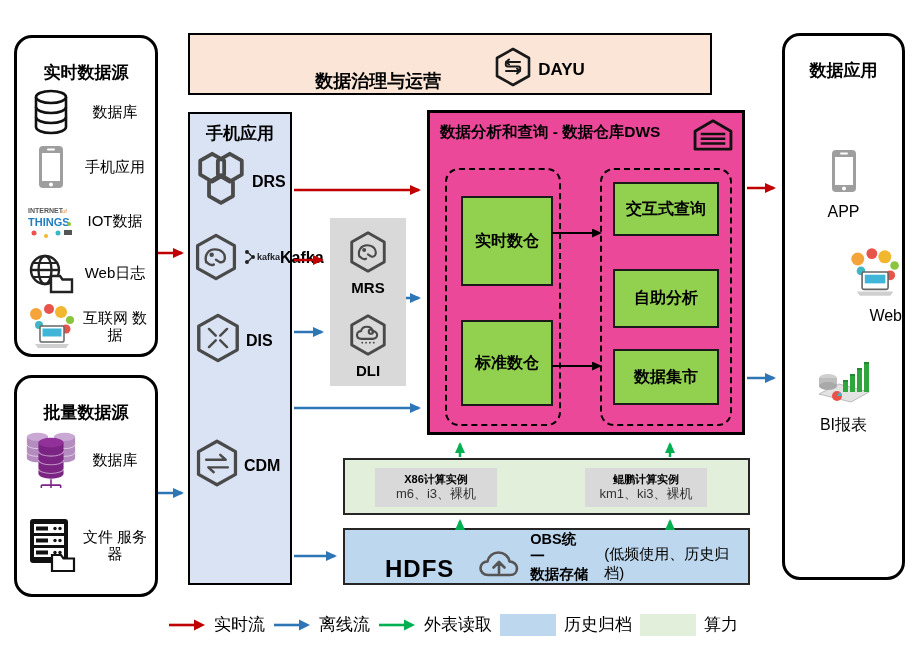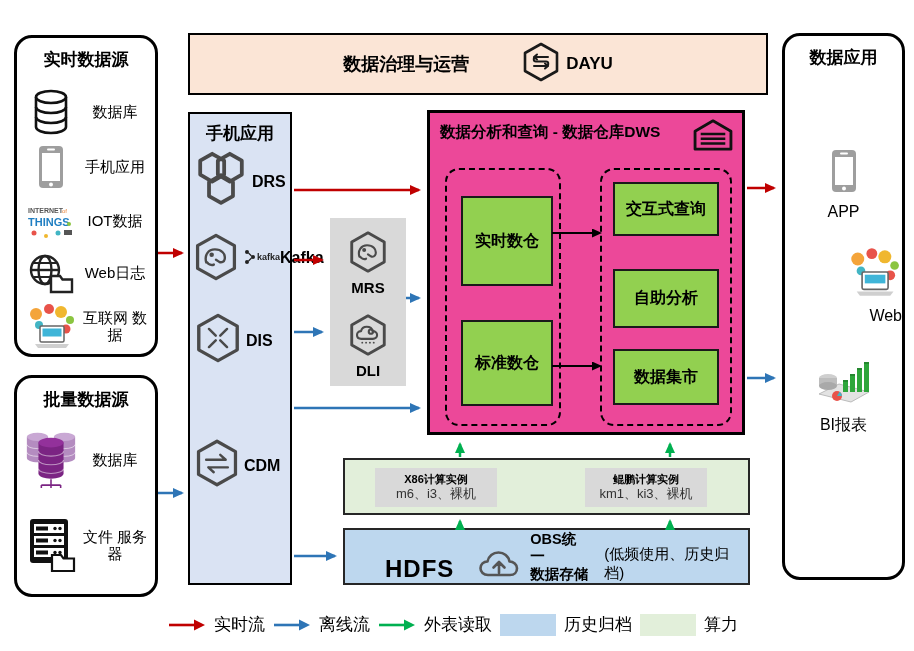--- a/index.html
+++ b/index.html
@@ -1,30 +1,30 @@
 <!DOCTYPE html>
 <html><head>
 <meta charset="utf-8">
 <style>
   html,body{margin:0;padding:0;background:#fff;}
   .canvas{position:relative;width:914px;height:651px;background:#fff;overflow:hidden;
     font-family:"Liberation Sans","DejaVu Sans",sans-serif;color:#000;}
   .connectors{position:absolute;left:0;top:0;width:914px;height:651px;pointer-events:none;z-index:5;}
   section{box-sizing:border-box;position:absolute;}
   .rbox{border:3px solid #000;border-radius:18px;background:#fff;}
-  .panel-title{font-weight:bold;font-size:17px;text-align:center;padding-top:10px;}
+  .panel-title{font-weight:bold;font-size:17px;text-align:center;padding-top:23px;}
   
   .realtime{left:14px;top:35px;width:144px;height:322px;}
   .batch{left:14px;top:375px;width:144px;height:222px;}
   .src-row{position:absolute;left:6px;right:4px;display:flex;align-items:center;}
   .src-ic{width:56px;display:flex;justify-content:center;flex:0 0 56px;}
   .src-label{font-size:15px;line-height:1.15;text-align:center;flex:1;}
   
-  .banner{left:188px;top:33px;width:580px;height:62px;background:#FBE5D6;border:2px solid #000;
-    display:flex;align-items:center;justify-content:center;gap:51px;}
+  .banner{left:188px;top:33px;width:524px;height:62px;background:#FBE5D6;border:2px solid #000;
+    display:flex;align-items:flex-end;justify-content:center;gap:51px;}
   .banner-title{font-weight:bold;font-size:18px;}
   .dayu{display:flex;align-items:center;gap:4px;font-weight:bold;font-size:17px;}
   
   .access{left:188px;top:112px;width:104px;height:473px;background:#DAE3F3;border:2.5px solid #000;}
   .acc-item{position:absolute;left:0;right:0;display:flex;align-items:center;}
   .acc-label{font-weight:bold;font-size:16px;margin-top:2px;}
   .kafka-row{display:flex;align-items:center;gap:2px;}
   .kafka-badge{display:flex;align-items:center;gap:1px;font-size:9px;font-weight:bold;color:#222;}
   
   .grayproc{left:330px;top:218px;width:76px;height:168px;background:#D9D9D9;}

